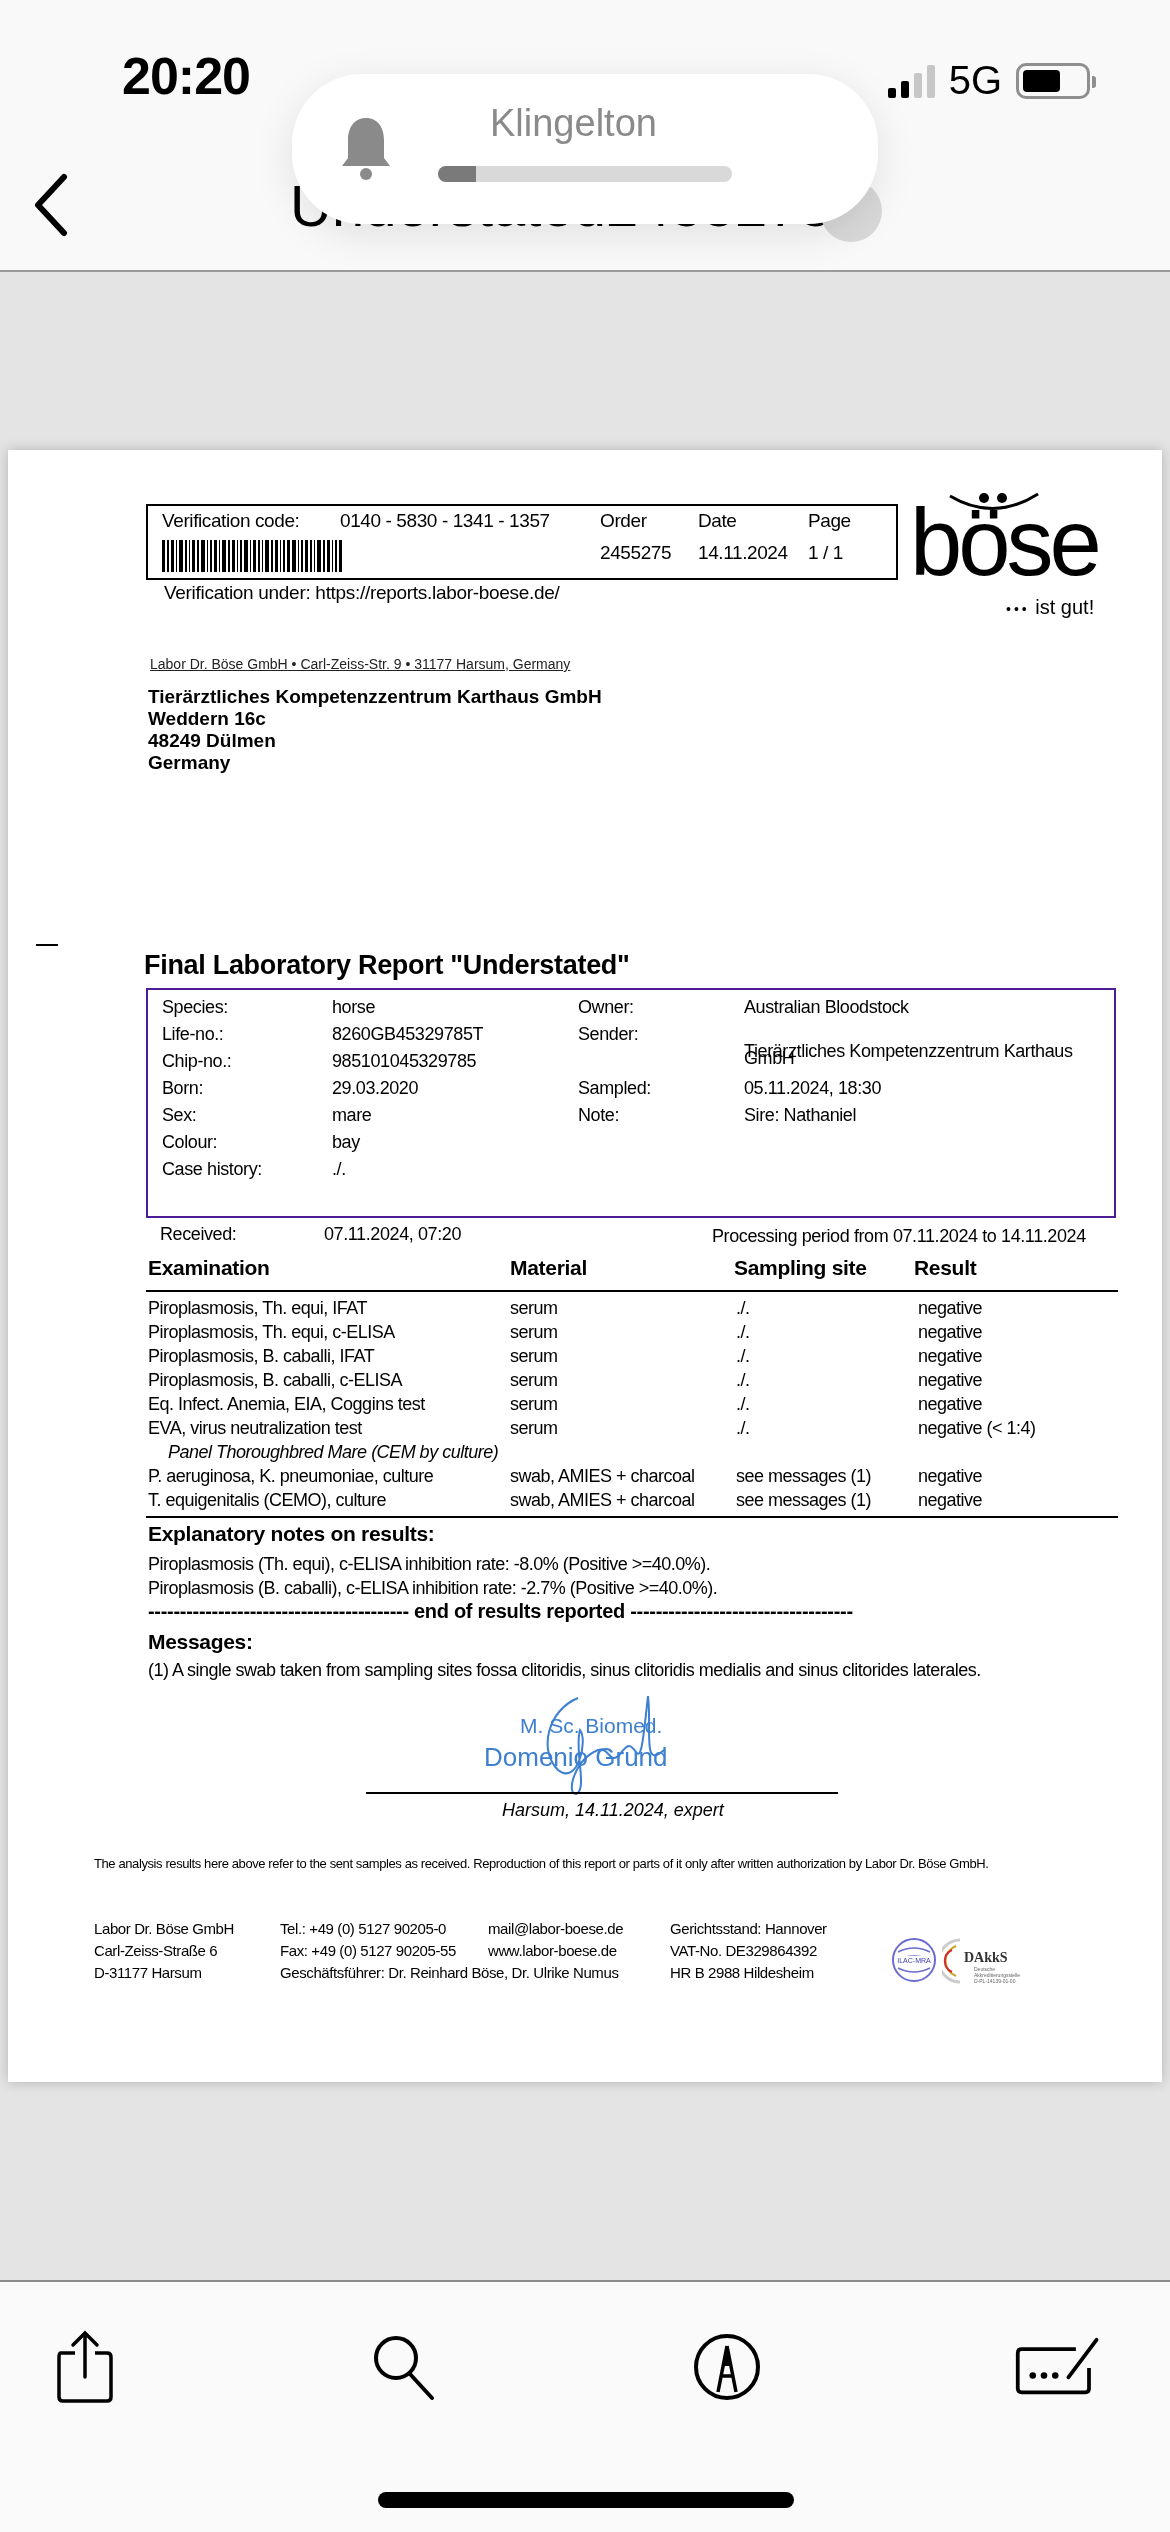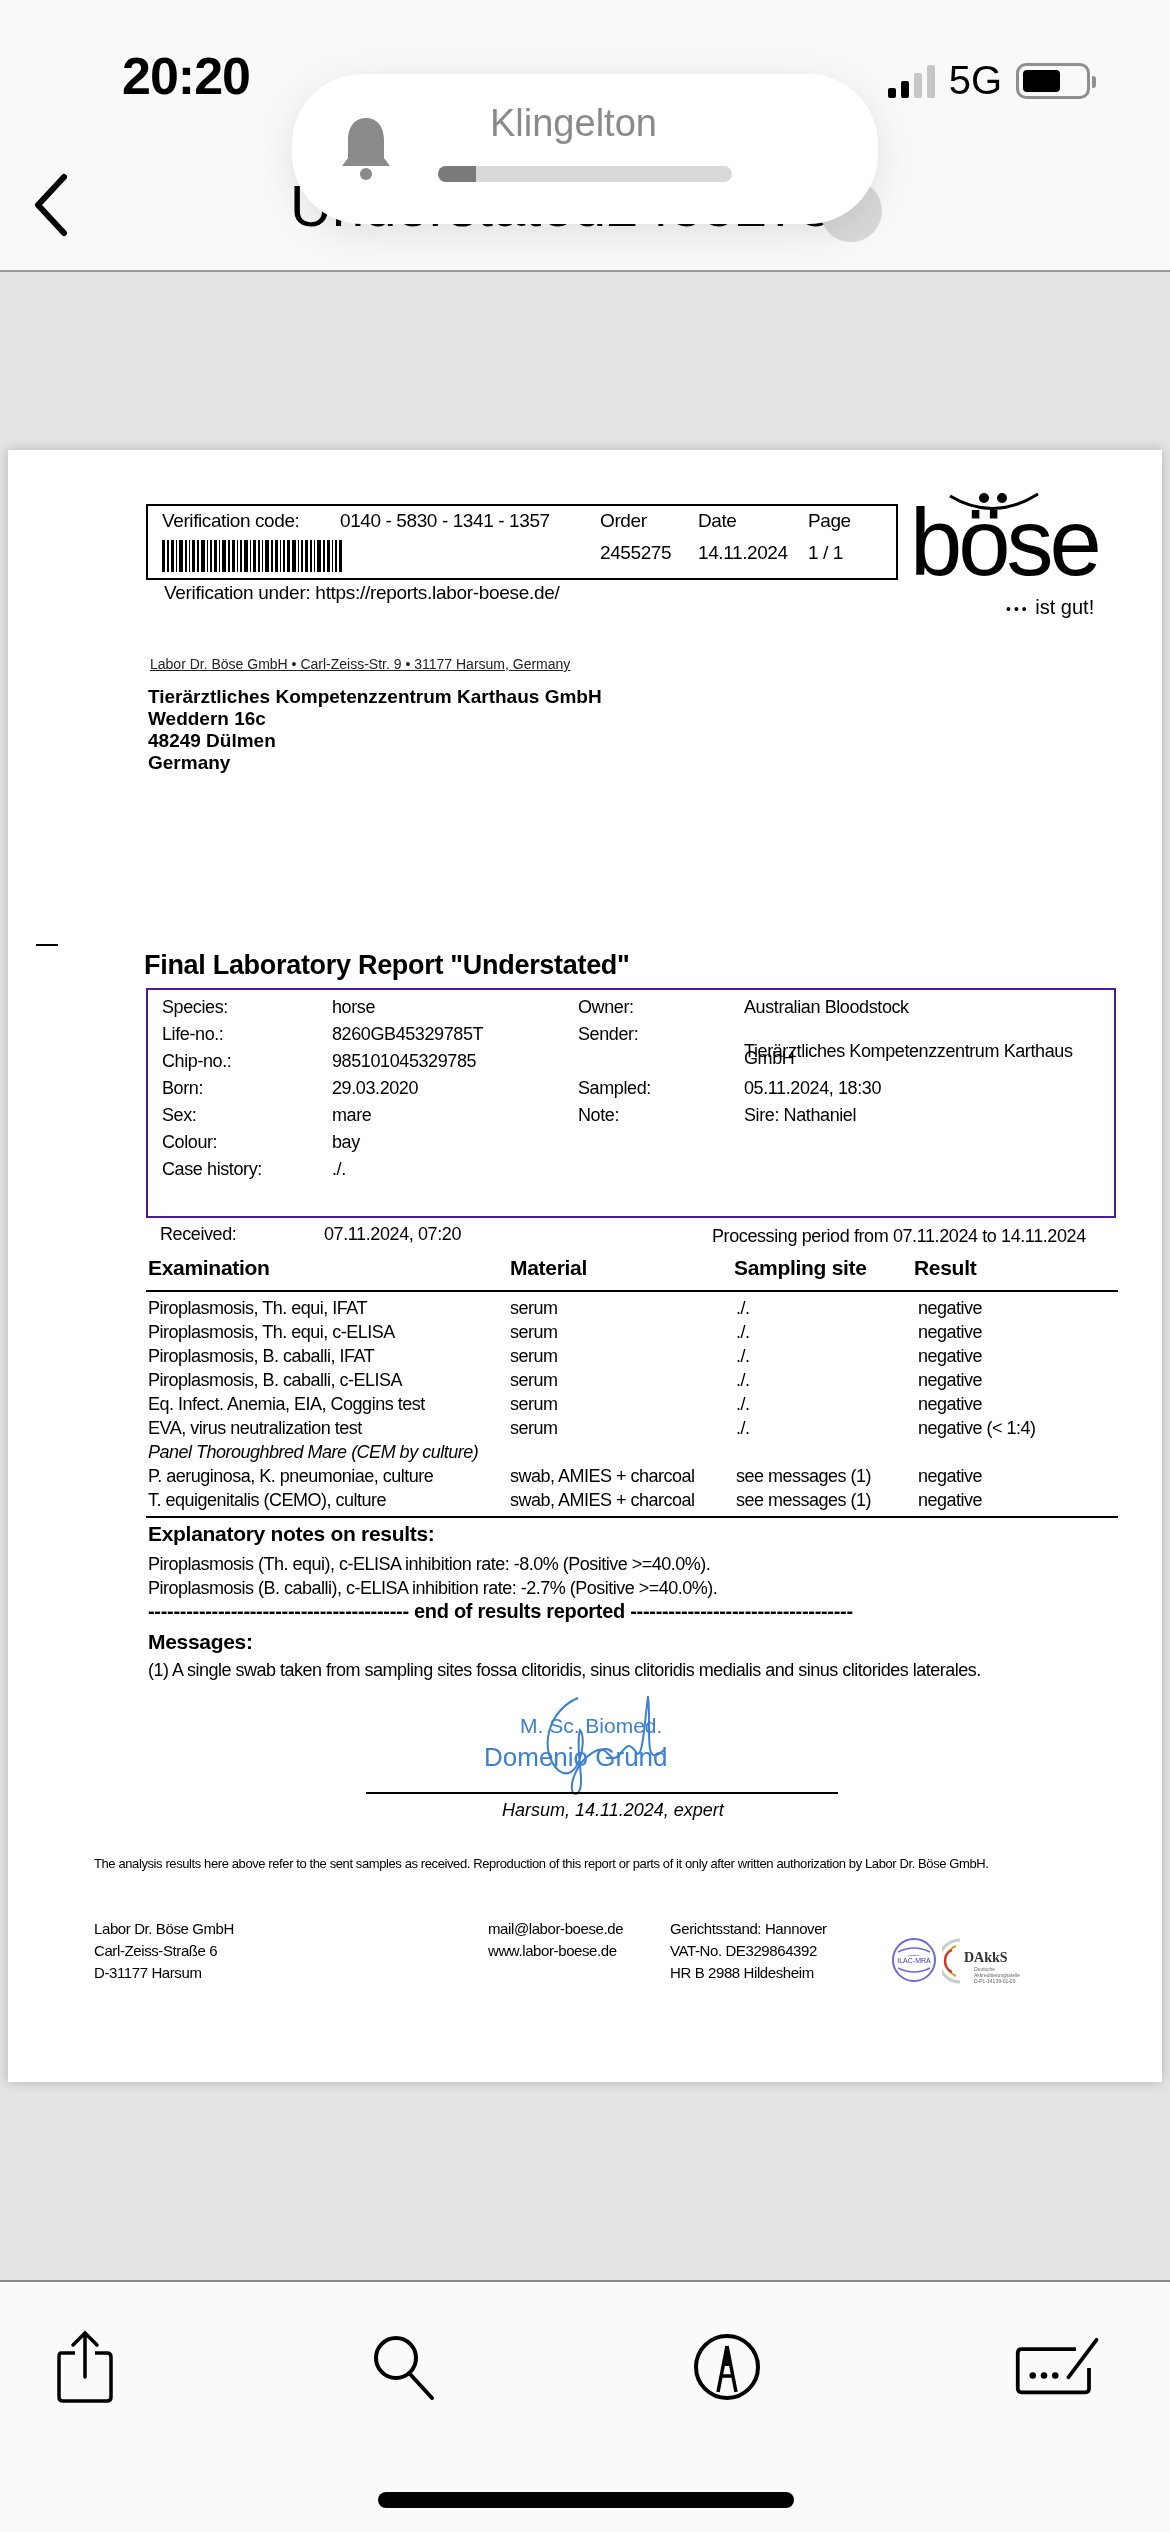--- a/index.html
+++ b/index.html
@@ -49,21 +49,21 @@
   .report-title { left: 136px; top: 500px; font-size: 27px; font-weight: 700; letter-spacing: -0.3px; }
   .info-box { left: 138px; top: 538px; width: 970px; height: 230px; border: 2px solid #4c1d95; }
   .info-row { position: absolute; font-size: 18px; letter-spacing: -0.4px; line-height: 22px; }
 
   .recv { font-size: 18px; letter-spacing: -0.4px; }
   .th { font-size: 21px; font-weight: 700; letter-spacing: -0.3px; }
   .rule { position: absolute; left: 138px; width: 972px; background: #000; }
   .tr { position: absolute; left: 140px; width: 968px; height: 24px; font-size: 18px; letter-spacing: -0.5px; }
   .tr span { position: absolute; top: 0; white-space: nowrap; }
   .tr .c1 { left: 0; } .tr .c2 { left: 362px; } .tr .c3 { left: 588px; } .tr .c4 { left: 770px; }
-  .italic { font-style: italic; }
+  .italic { font-style: italic; margin-left: 20px; }
 
   .h2 { font-size: 21px; font-weight: 700; letter-spacing: -0.3px; }
   .note { font-size: 18px; letter-spacing: -0.5px; }
 
   .sig { left: 474px; top: 1240px; width: 260px; height: 110px; }
   .sig .t1, .sig .t2 { position: absolute; color: #3d7fd0; white-space: nowrap; }
   .sig .t1 { left: 38px; top: 24px; font-size: 21px; }
   .sig .t2 { left: 2px; top: 52px; font-size: 26px; }
   .sig-line { left: 358px; top: 1342px; width: 472px; height: 2px; background: #000; }
   .sig-caption { left: 494px; top: 1350px; font-size: 18px; font-style: italic; }
@@ -308,20 +308,25 @@
   <div class="p sig-line"></div>
   <div class="p sig-caption">Harsum, 14.11.2024, expert</div>
 
   <div class="p disclaimer">The analysis results here above refer to the sent samples as received. Reproduction of this report or parts of it only after written authorization by Labor Dr. Böse GmbH.</div>
 
   <div class="p foot" style="left:86px;top:1468px">
     <div>Labor Dr. Böse GmbH</div>
     <div>Carl-Zeiss-Straße 6</div>
     <div>D-31177 Harsum</div>
   </div>
+  <div class="p foot" style="left:272px;top:1468px">
+    <div>Tel.: +49 (0) 5127 90205-0</div>
+    <div>Fax: +49 (0) 5127 90205-55</div>
+    <div>Geschäftsführer: Dr. Reinhard Böse, Dr. Ulrike Numus</div>
+  </div>
   <div class="p foot" style="left:480px;top:1468px">
     <div>mail@labor-boese.de</div>
     <div>www.labor-boese.de</div>
   </div>
   <div class="p foot" style="left:662px;top:1468px">
     <div>Gerichtsstand: Hannover</div>
     <div>VAT-No. DE329864392</div>
     <div>HR B 2988 Hildesheim</div>
   </div>
 

